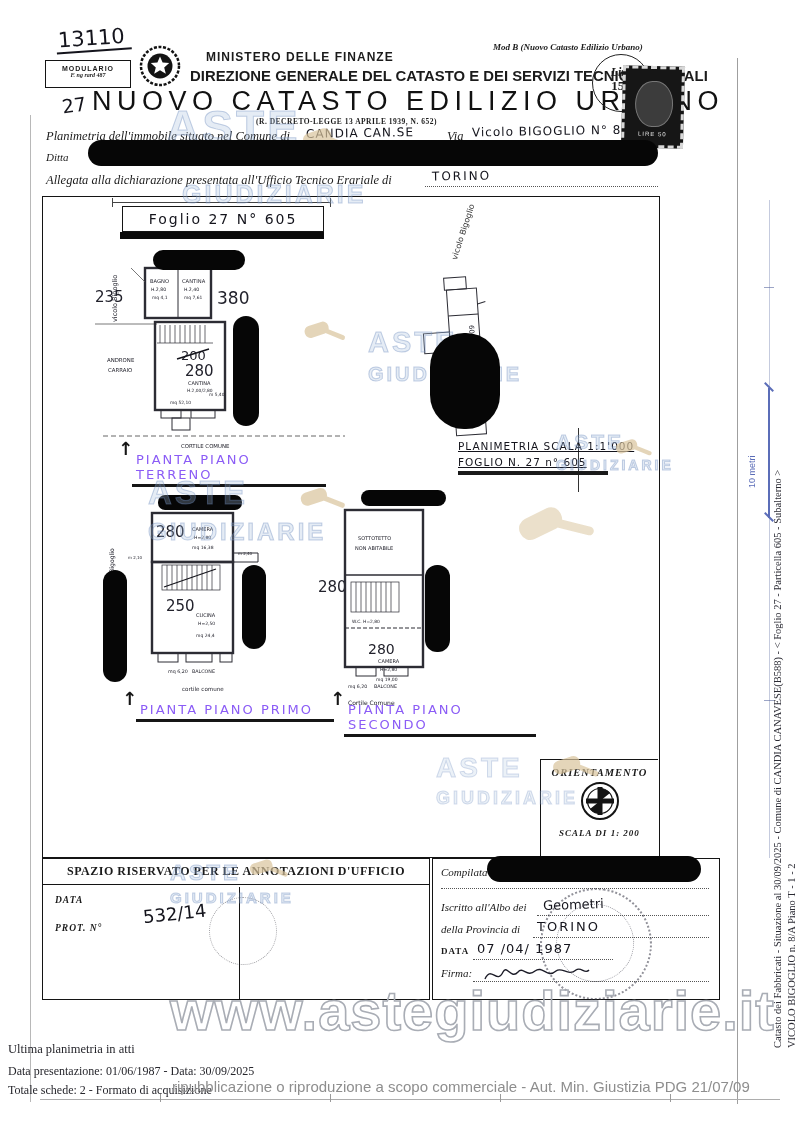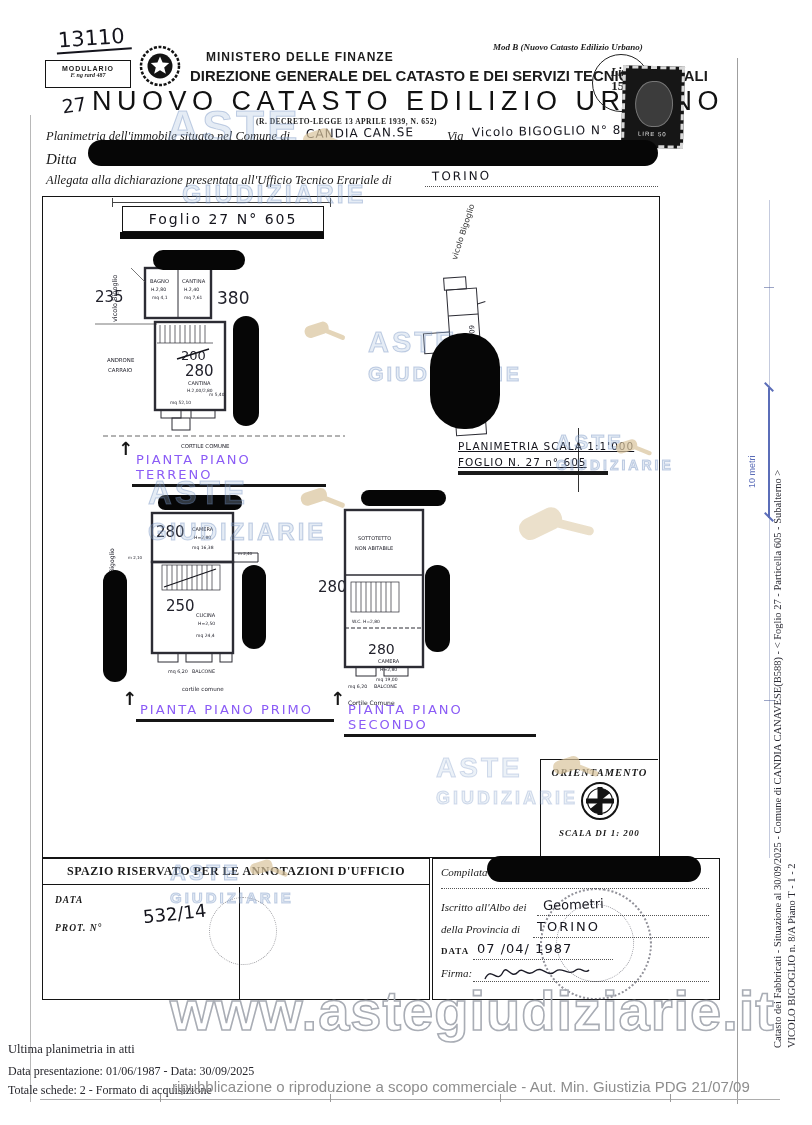--- a/index.html
+++ b/index.html
@@ -69,21 +69,21 @@
     <div class="abs sans" style="left:0;top:62px;width:56px;text-align:center;font-size:6px;color:#e8e8e8;letter-spacing:1px;">LIRE 50</div>
   </div>
 
   <div class="abs serif it" style="left:46px;top:129px;font-size:12.5px;">Planimetria dell'immobile situato nel Comune di</div>
   <div class="abs hand" style="left:306px;top:126px;font-size:12px;letter-spacing:1px;transform:rotate(-1deg);">CANDIA CAN.SE</div>
   <div class="abs dotu" style="left:300px;top:128px;width:140px;height:14px;"></div>
   <div class="abs serif it" style="left:447px;top:129px;font-size:12.5px;">Via</div>
   <div class="abs hand" style="left:472px;top:124px;font-size:12px;letter-spacing:1px;transform:rotate(-1deg);white-space:nowrap;">Vicolo BIGOGLIO N° 8/A</div>
   <div class="abs dotu" style="left:468px;top:128px;width:190px;height:14px;"></div>
 
-  <div class="abs serif it" style="left:46px;top:151px;font-size:15px;">Ditta</div>
+  <div class="abs serif it" style="left:46px;top:151px;font-size:11px;">Ditta</div>
   <div class="redact" style="left:88px;top:140px;width:570px;height:26px;"></div>
 
   <div class="abs serif it" style="left:46px;top:173px;font-size:12.5px;">Allegata alla dichiarazione presentata all'Ufficio Tecnico Erariale di</div>
   <div class="abs hand" style="left:432px;top:169px;font-size:12px;letter-spacing:2px;transform:rotate(-1deg);">TORINO</div>
   <div class="abs dotu" style="left:425px;top:172px;width:233px;height:14px;"></div>
 
   <div class="abs box" style="left:42px;top:196px;width:616px;height:660px;"></div>
 
   <div class="thinline" style="left:112px;top:202px;width:218px;height:1px;background:#444;"></div>
   <div class="thinline" style="left:112px;top:198px;width:1px;height:9px;background:#444;"></div>

